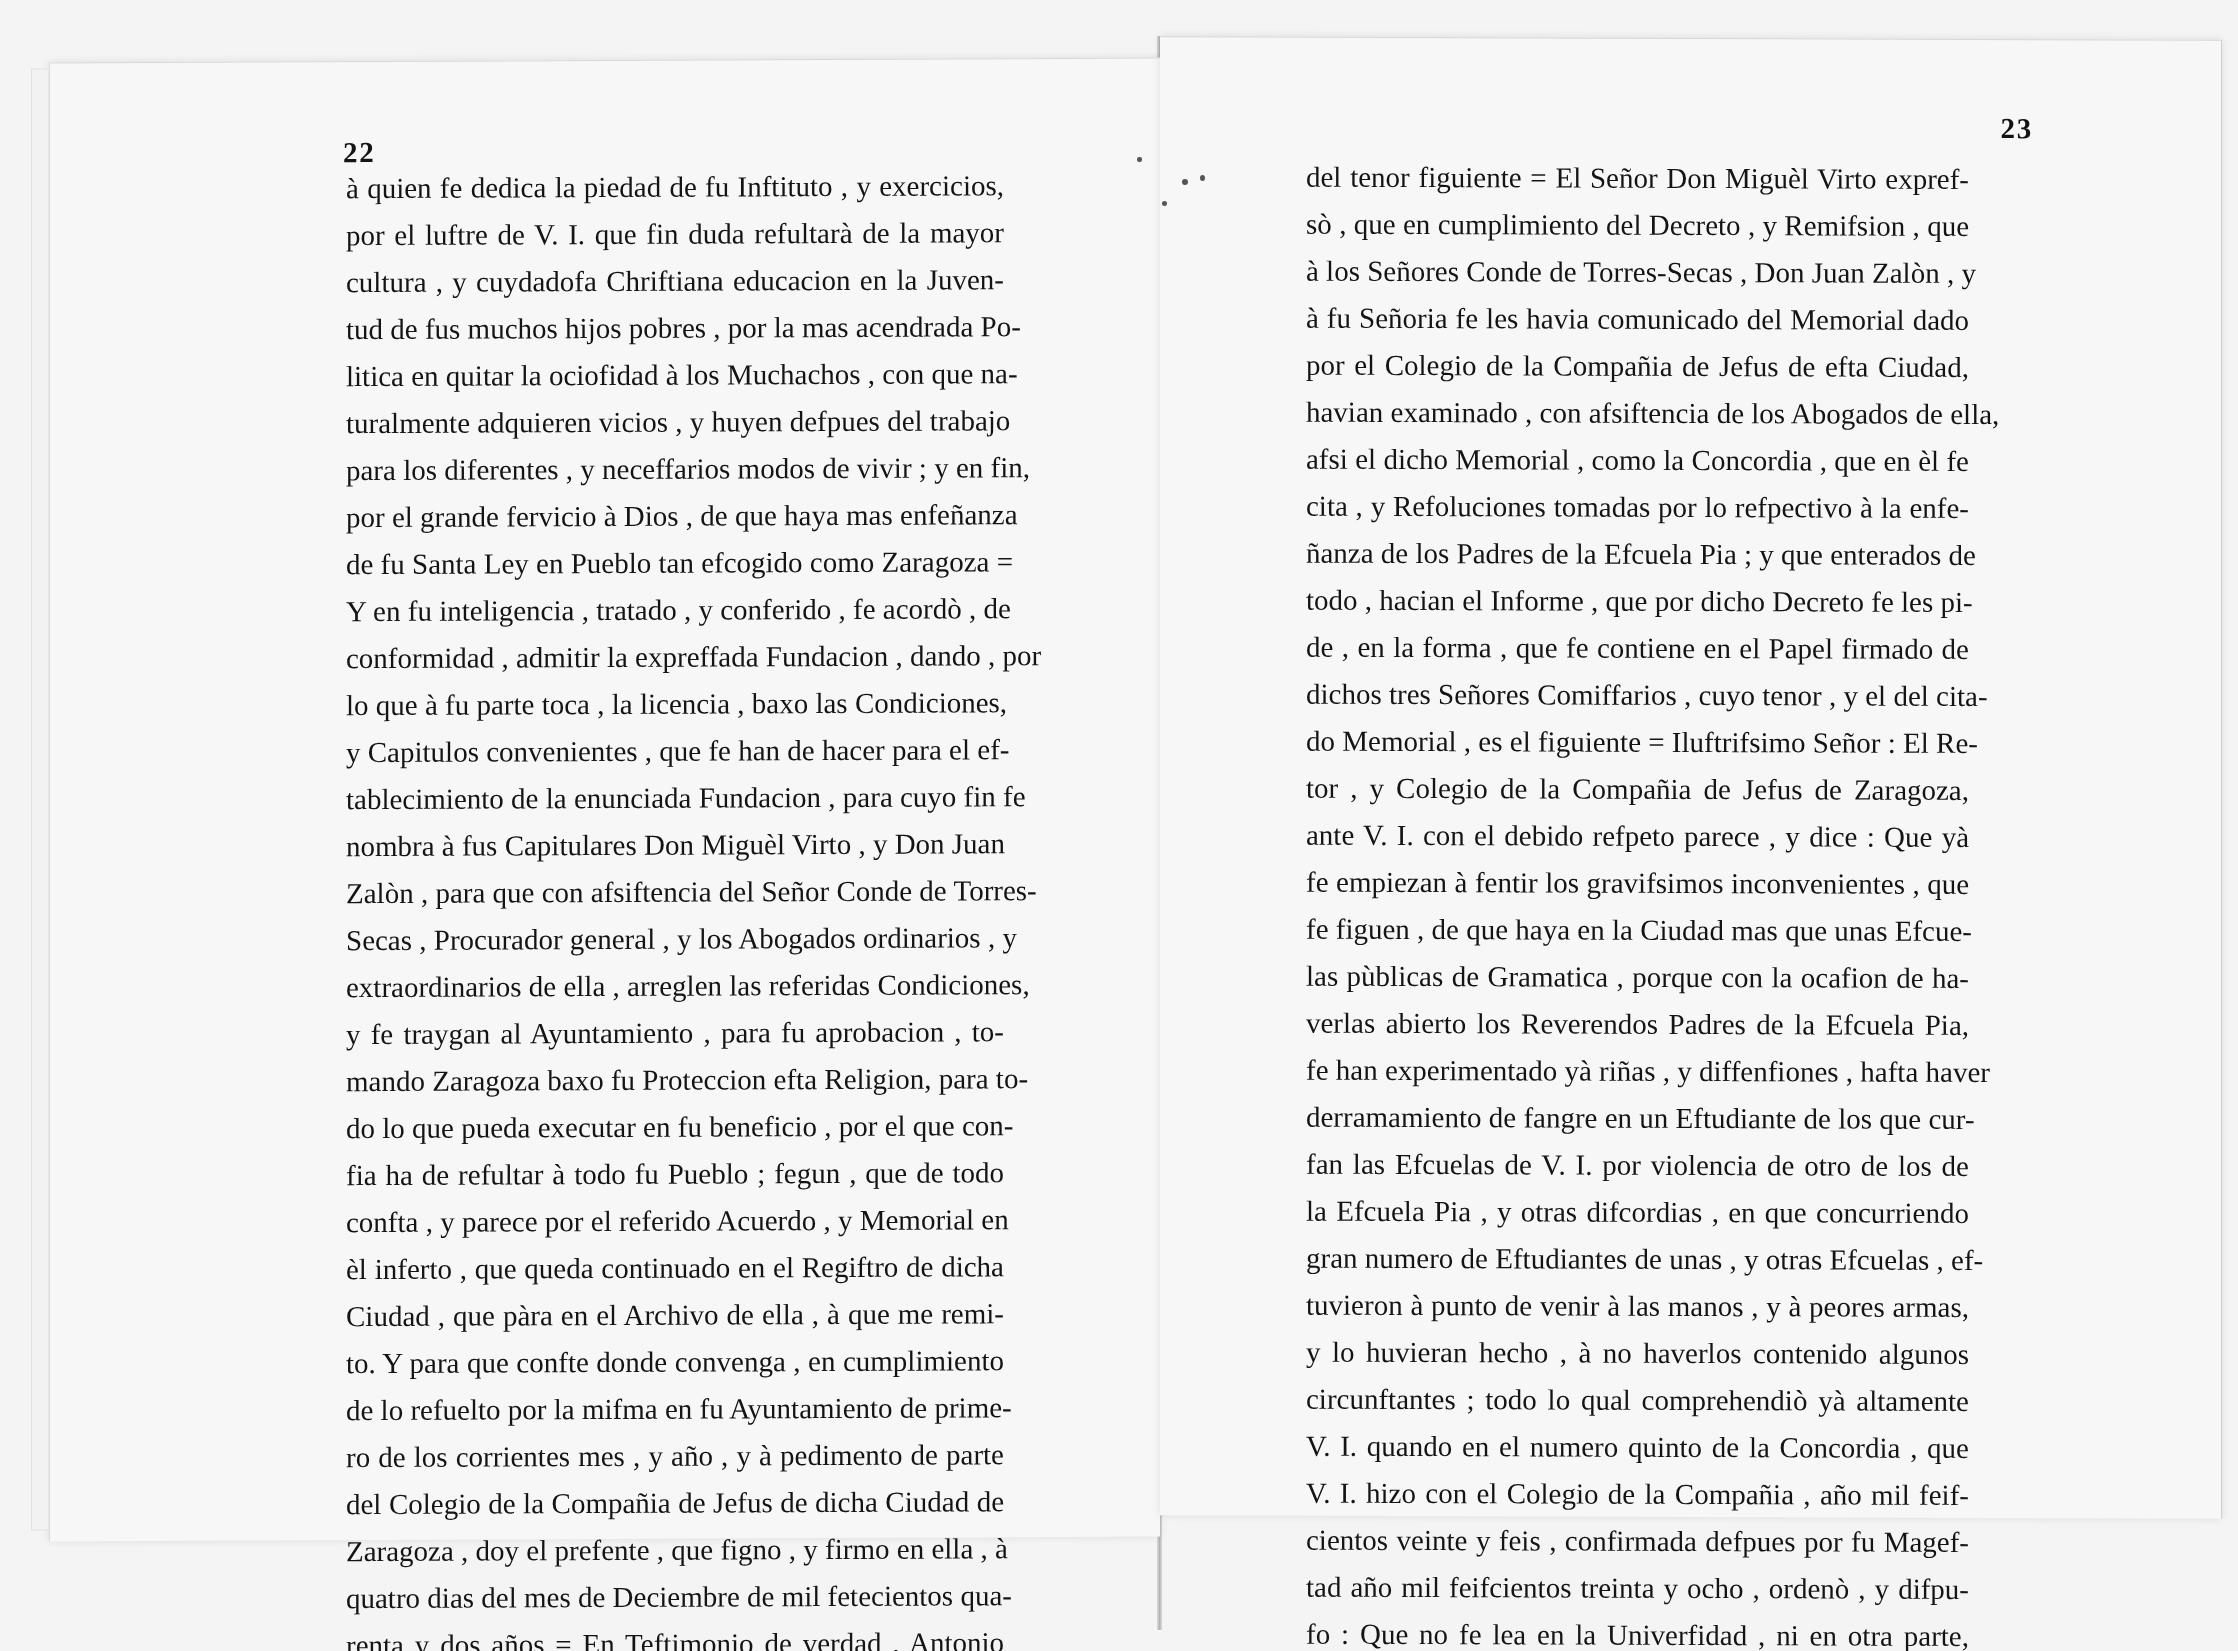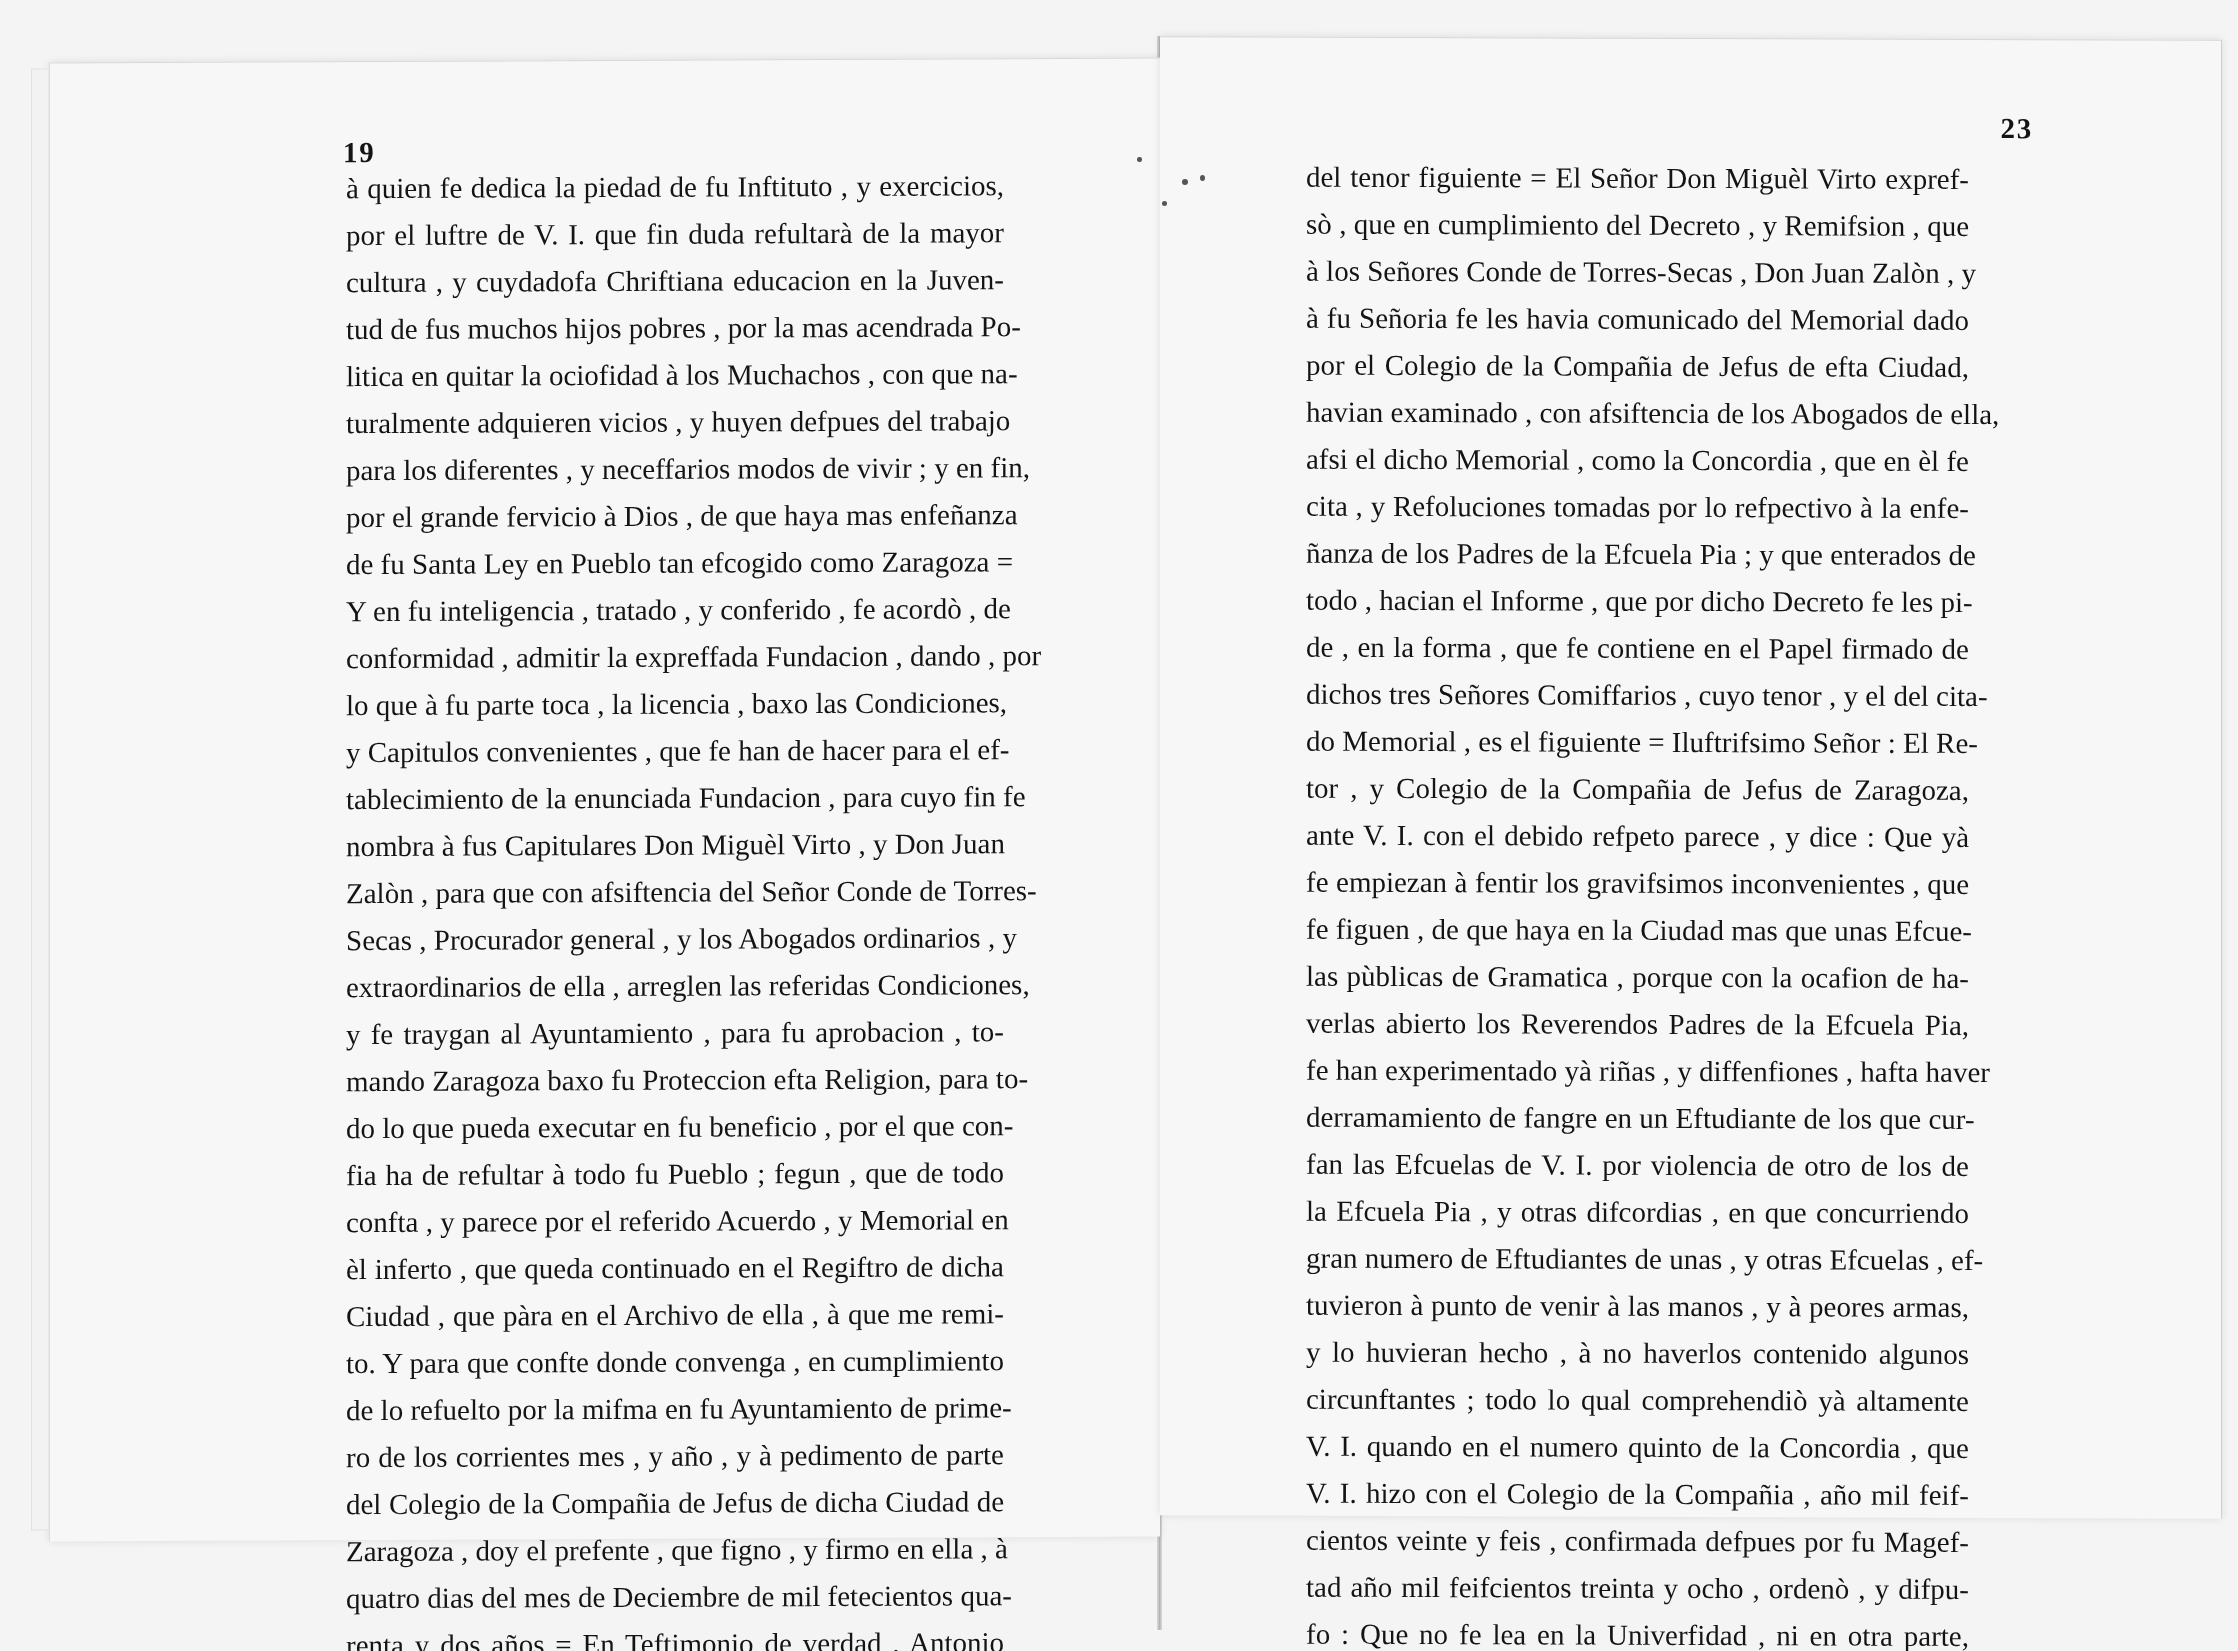--- a/index.html
+++ b/index.html
@@ -62,21 +62,21 @@
   }
 </style>
 </head>
 <body>
 
 <div class="spread">
   <div class="gutter"></div>
 
   <div class="page left">
     <div class="inner-edge"></div>
-    <div class="page-number">19</div>
+    <div class="page-number">22</div>
     <div class="text-block" id="left-text">
         <span class="line">à quien fe dedica la piedad de fu Inftituto , y exercicios,</span>
         <span class="line">por el luftre de V. I. que fin duda refultarà de la mayor</span>
         <span class="line">cultura , y cuydadofa Chriftiana educacion en la Juven-</span>
         <span class="line">tud de fus muchos hijos pobres , por la mas acendrada Po-</span>
         <span class="line">litica en quitar la ociofidad à los Muchachos , con que na-</span>
         <span class="line">turalmente adquieren vicios , y huyen defpues del trabajo</span>
         <span class="line">para los diferentes , y neceffarios modos de vivir ; y en fin,</span>
         <span class="line">por el grande fervicio à Dios , de que haya mas enfeñanza</span>
         <span class="line">de fu Santa Ley en Pueblo tan efcogido como Zaragoza =</span>

